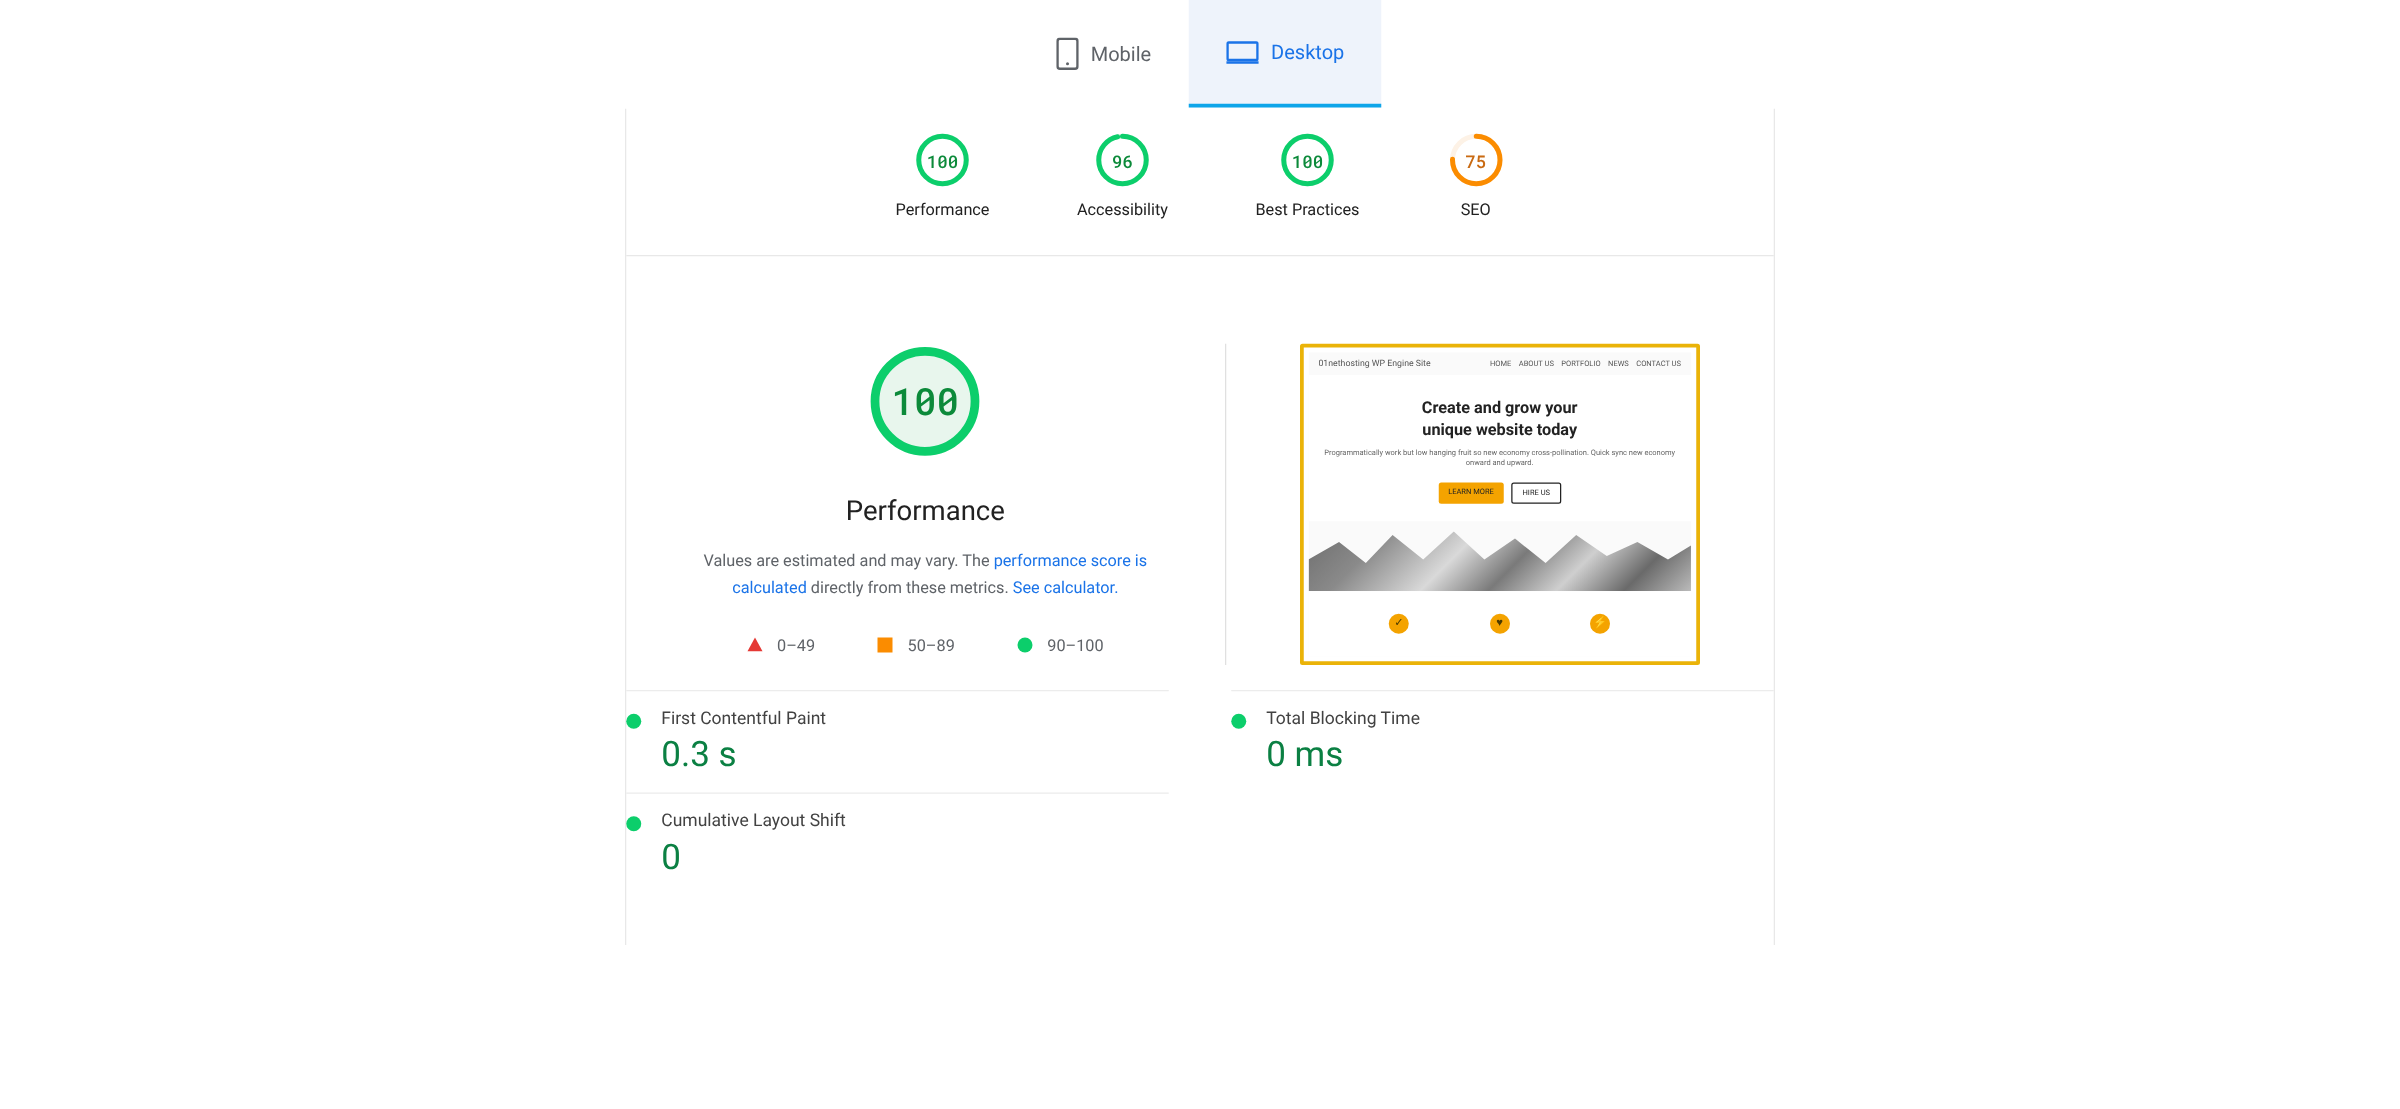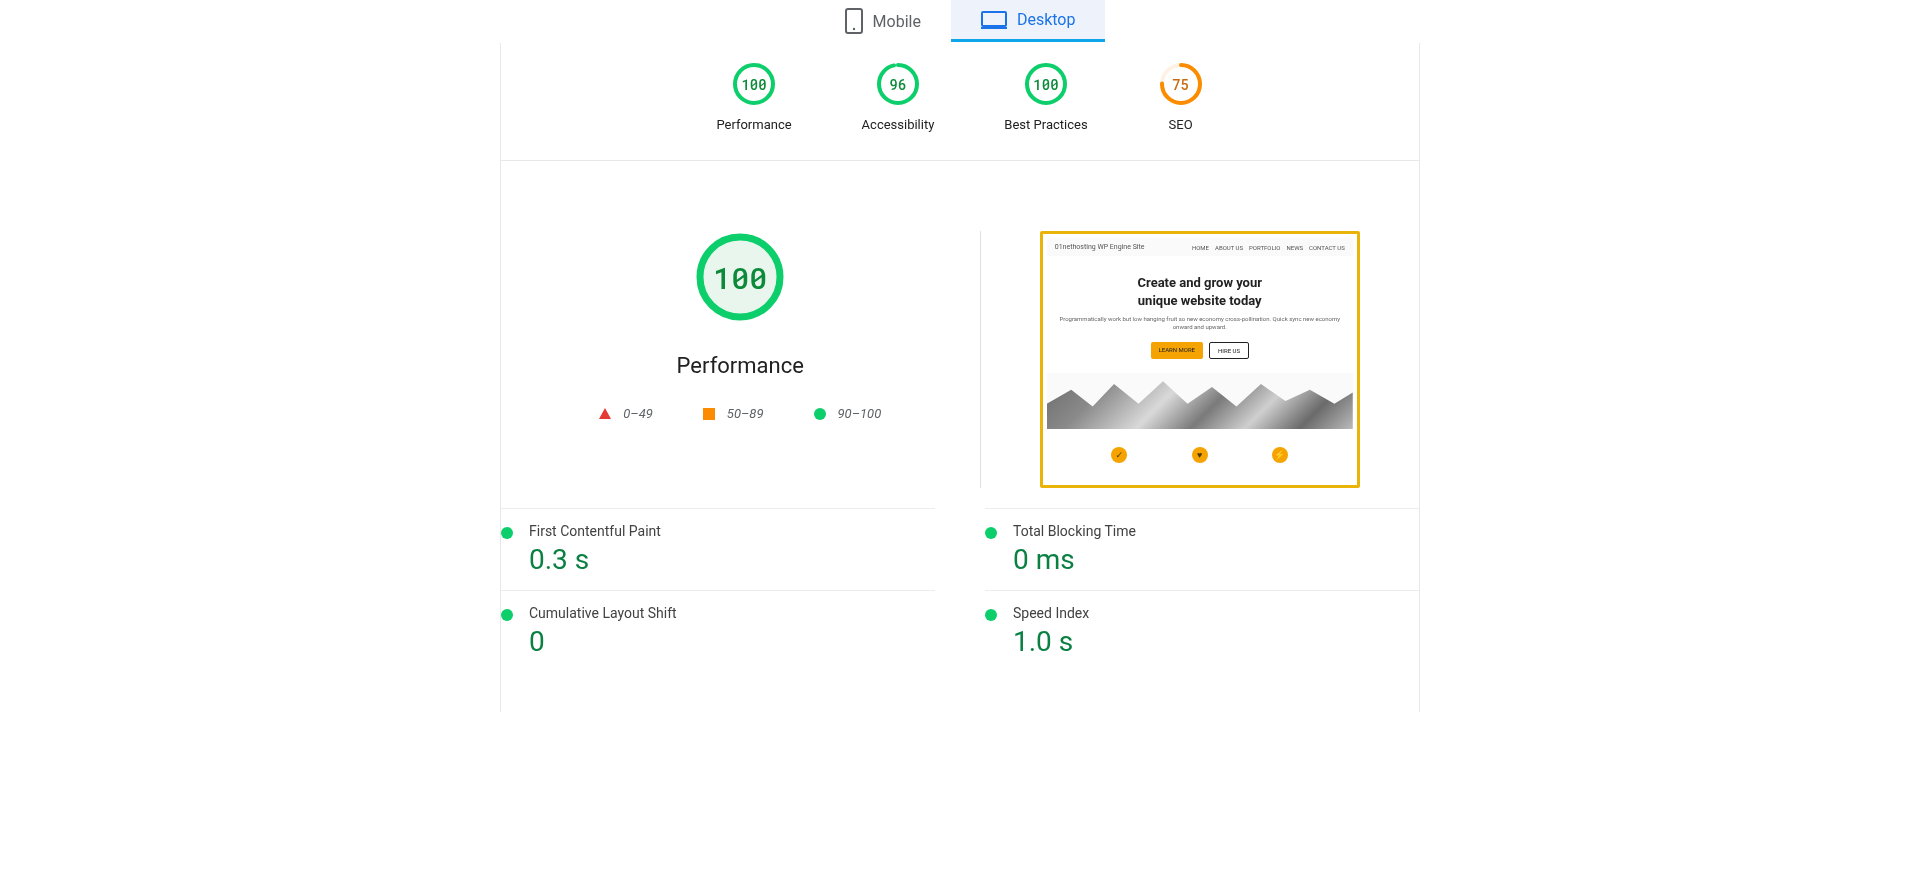--- a/index.html
+++ b/index.html
@@ -11,21 +11,21 @@
   .tabs {
     display: flex;
     justify-content: center;
     gap: 0;
     border-bottom: 1px solid #fff;
   }
   .tab {
     display: flex;
     align-items: center;
     gap: 10px;
-    padding: 8px 30px;
+    padding: 30px 30px;
     font-size: 16px;
     color: #5f6368;
     cursor: pointer;
   }
   .tab.active {
     background: #eef3fb;
     border-bottom: 3px solid #0ea5e9;
     color: #1a73e8;
   }
   .tab .icon svg { display: block; }
@@ -81,21 +81,21 @@
   .perf-desc a { color: #1a73e8; text-decoration: none; }
 
   .legend {
     display: flex;
     justify-content: center;
     gap: 50px;
     margin-top: 28px;
     font-size: 13px;
     color: #5f6368;
   }
-  .legend-item { display: flex; align-items: center; gap: 12px; font-style: italic; }
+  .legend-item { display: flex; gap: 12px; }
   .legend-tri {
     width: 0; height: 0;
     border-left: 6px solid transparent;
     border-right: 6px solid transparent;
     border-bottom: 11px solid #e53935;
   }
   .legend-sq { width: 12px; height: 12px; background: #fb8c00; }
   .legend-circ { width: 12px; height: 12px; background: #0cce6b; border-radius: 50%; }
 
   .perf-right {
@@ -248,20 +248,23 @@
   <div class="perf-section">
     <div class="perf-left">
       <div class="big-gauge">
         <svg width="92" height="92">
           <circle class="big-gauge-circle-bg" cx="46" cy="46" r="40"></circle>
           <circle cx="46" cy="46" r="40" fill="none" stroke="#0cce6b" stroke-width="7" stroke-dasharray="251.33 251.33" stroke-dashoffset="0" stroke-linecap="round"></circle>
         </svg>
         <span class="num">100</span>
       </div>
       <div class="perf-title">Performance</div>
+      <div class="perf-desc">
+        <span>Values are estimated and may vary. The </span><a href="#">performance score is calculated</a><span> directly from these metrics. </span><a href="#">See calculator.</a>
+      </div>
 
       <div class="legend">
         <div class="legend-item">
           <span class="legend-tri"></span>
           <span>0–49</span>
         </div>
         <div class="legend-item">
           <span class="legend-sq"></span>
           <span>50–89</span>
         </div>
@@ -323,22 +326,15 @@
         <div class="metric-value">0 ms</div>
       </div>
     </div>
     <div class="metric">
       <span class="dot green"></span>
       <div>
         <div class="metric-name">Cumulative Layout Shift</div>
         <div class="metric-value">0</div>
       </div>
     </div>
-    <div class="metric">
-      <span class="dot green"></span>
-      <div>
-        <div class="metric-name">Speed Index</div>
-        <div class="metric-value">1.0 s</div>
-      </div>
-    </div>
   </div>
 
 </div>
 
 </body></html>

